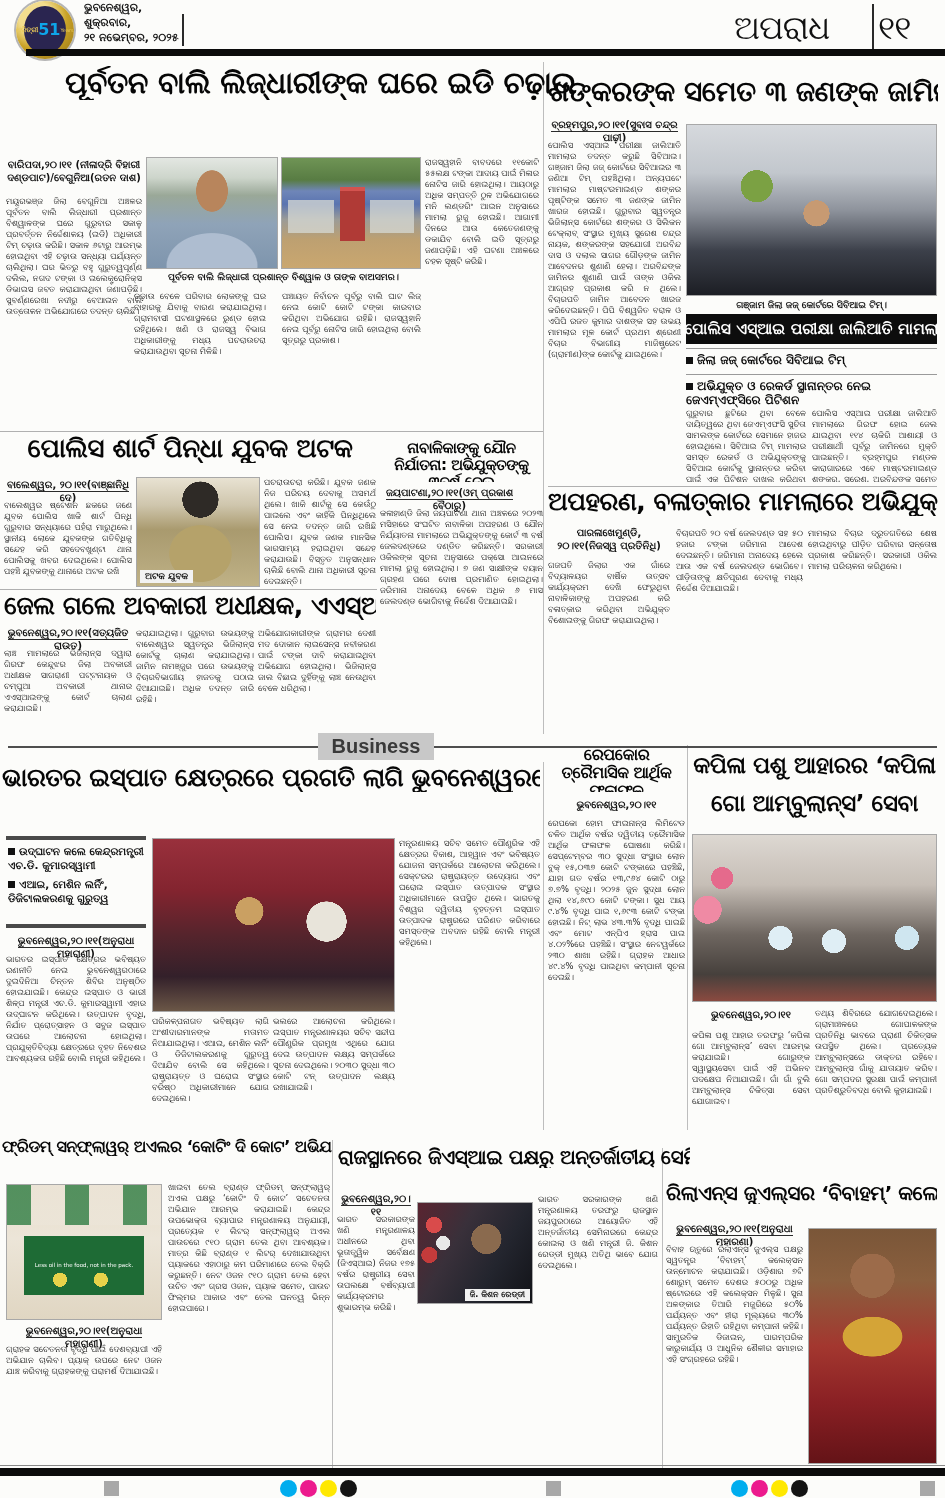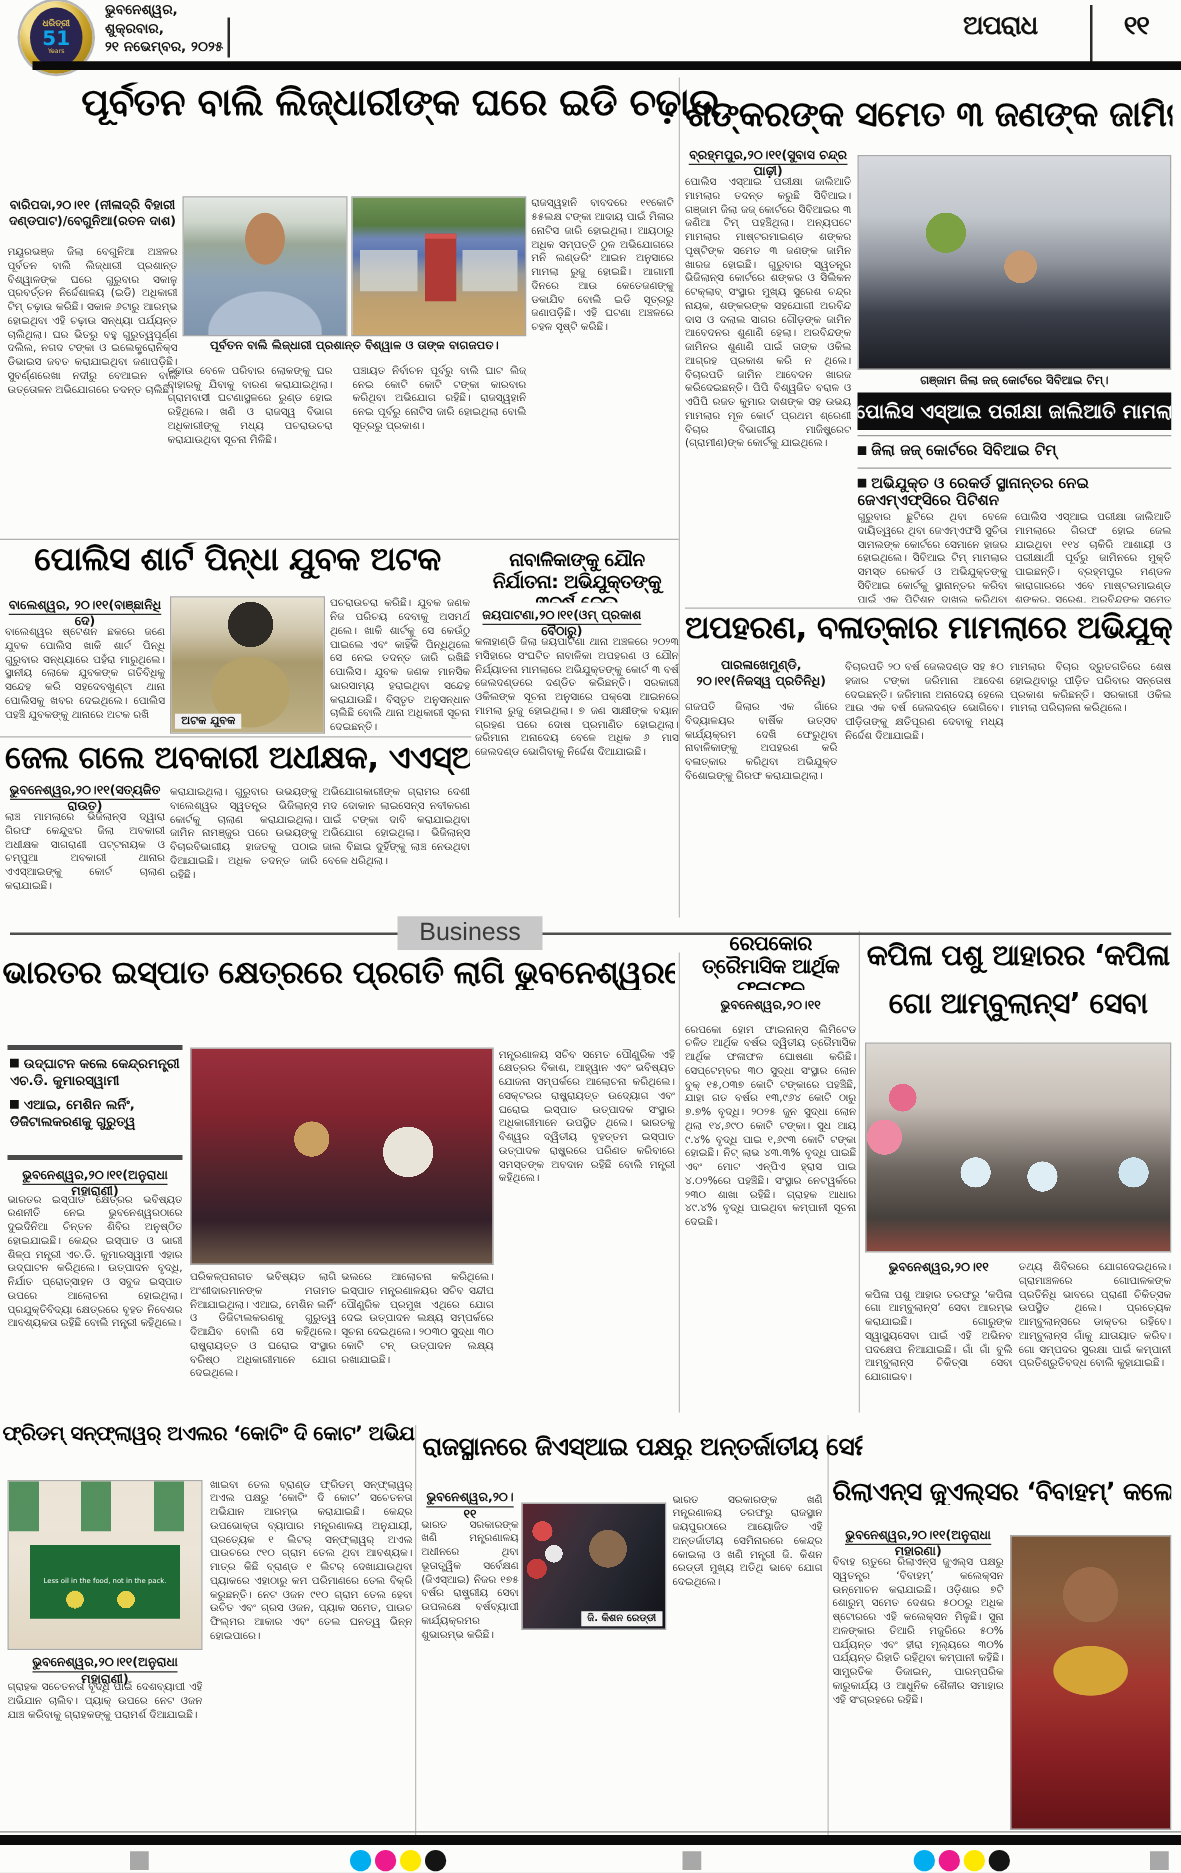--- a/index.html
+++ b/index.html
@@ -4,27 +4,27 @@
 <style>
   html,body{margin:0;padding:0;background:#e9e9e7;}
   .page{position:relative;width:945px;height:1498px;margin:0 auto;background:#fcfcfa;
         font-family:"DejaVu Sans",sans-serif;color:#111;overflow:hidden;}
   .abs{position:absolute;}
   
   .logo-ring{position:absolute;left:16px;top:1px;width:58px;height:58px;border-radius:50%;
     background:radial-gradient(circle at 35% 30%,#f3dd8e 0 30%,#c9a227 55%,#8f6d12 100%);
     box-shadow:0 0 0 2px #b5b5b5;display:flex;align-items:center;justify-content:center;}
   .logo-core{width:42px;height:48px;border-radius:50%;background:#2a2550;color:#fff;
-    display:flex;flex-direction:column;align-items:center;justify-content:center;line-height:1;}
+    display:flex;flex-direction:row;align-items:center;justify-content:center;line-height:1;}
   .logo-title{font-size:7px;color:#e8c95a;font-weight:700;}
   .logo-years{font-size:16px;font-weight:800;color:#0ea5e9;}
   .logo-years-label{font-size:5px;color:#e8c95a;}
   .dateline{font-size:11px;font-weight:700;line-height:15px;color:#141414;}
   .mast-rule{position:absolute;background:#2a2a2a;}
-  .section-title{font-size:21px;font-weight:700;letter-spacing:-1px;text-align:center;white-space:nowrap;overflow:hidden;}
+  .section-title{font-size:33px;font-weight:400;letter-spacing:-1px;white-space:nowrap;overflow:hidden;}
   .black-bar{position:absolute;background:#0b0b0b;}
   
   .vr{position:absolute;width:1px;background:#bdbdbd;}
   .hr{position:absolute;height:1px;background:#b0b0b0;}
   
   .hl{position:absolute;font-weight:800;color:#060606;text-align:center;white-space:nowrap;
       overflow:hidden;letter-spacing:-0.5px;line-height:1.12;}
   .hl.wrap{white-space:normal;}
   .by{position:absolute;font-weight:700;font-size:10px;line-height:13px;text-align:center;overflow:hidden;}
   .by span{border-bottom:1.5px solid #2b2b2b;padding-bottom:1px;}
@@ -86,21 +86,21 @@
     display:flex;align-items:center;justify-content:center;white-space:nowrap;overflow:hidden;}
   .brow{position:absolute;font-weight:700;font-size:12px;line-height:14px;color:#0c0c0c;
     overflow:hidden;border-top:1px solid #9a9a9a;padding-top:4px;}
   .brow .sq,.bullet .sq{display:inline-block;width:7px;height:7px;background:#111;margin-right:4px;}
   
   .bbox{position:absolute;border-top:4px solid #4a4a4a;border-bottom:4px solid #4a4a4a;
     padding:5px 2px;box-sizing:border-box;}
   .bullet{font-weight:700;font-size:10.5px;line-height:13.5px;margin-bottom:6px;overflow:hidden;}
   
   .bizline{position:absolute;height:2px;background:#4e4e4e;}
-  .bizbox{position:absolute;background:#c8c8c8;color:#3a3a3a;font-size:20px;font-weight:400;
+  .bizbox{position:absolute;background:#c8c8c8;color:#3a3a3a;font-size:20px;font-weight:700;
     display:flex;align-items:center;justify-content:center;font-family:"Liberation Sans",sans-serif;}
   
   .regsq{position:absolute;width:15px;height:15px;background:#a8a8a8;}
   .dot{position:absolute;width:17px;height:17px;border-radius:50%;}
 </style>
 </head>
 <body>
 
 <div class="page">
 
@@ -134,21 +134,21 @@
   <div class="by" style="left:6px;top:158px;width:136px;">
     <div>ବାରିପଦା,୨୦।୧୧ (ନୀଳାଦ୍ରି ବିହାରୀ</div>
     <div>ଦଣ୍ଡପାଟ)/ବେଗୁନିଆ(ରତନ ଦାଶ)</div>
   </div>
   <div class="ph ph-portrait" style="left:146px;top:157px;width:132px;height:112px;"></div>
   <div class="ph ph-house" style="left:281px;top:157px;width:140px;height:112px;">
     <div class="wall"></div>
     <div class="wall r"></div>
     <div class="gate"></div>
   </div>
-  <div class="cap" style="left:146px;top:271px;width:275px;">ପୂର୍ବତନ ବାଲି ଲିଜ୍‌ଧାରୀ ପ୍ରଶାନ୍ତ ବିଶ୍ୱାଳ ଓ ତାଙ୍କ ବାଗଜପତ।</div>
+  <div class="cap" style="left:146px;top:271px;width:275px;">ପୂର୍ବତନ ବାଲି ଲିଜ୍‌ଧାରୀ ପ୍ରଶାନ୍ତ ବିଶ୍ୱାଳ ଓ ତାଙ୍କ ବାଅସମର।</div>
   <div class="bc" style="left:6px;top:196px;width:136px;height:232px;">ମୟୂରଭଞ୍ଜ ଜିଲା ବେଗୁନିଆ ଅଞ୍ଚଳର ପୂର୍ବତନ ବାଲି ଲିଜ୍‌ଧାରୀ ପ୍ରଶାନ୍ତ ବିଶ୍ୱାଳଙ୍କ ଘରେ ଗୁରୁବାର ସକାଳୁ ପ୍ରବର୍ତ୍ତନ ନିର୍ଦ୍ଦେଶାଳୟ (ଇଡି) ଅଧିକାରୀ ଟିମ୍ ଚଢ଼ାଉ କରିଛି। ସକାଳ ୬ଟାରୁ ଆରମ୍ଭ ହୋଇଥିବା ଏହି ଚଢ଼ାଉ ସନ୍ଧ୍ୟା ପର୍ଯ୍ୟନ୍ତ ଚାଲିଥିଲା। ଘର ଭିତରୁ ବହୁ ଗୁରୁତ୍ୱପୂର୍ଣ୍ଣ ଦଲିଲ, ନଗଦ ଟଙ୍କା ଓ ଇଲେକ୍ଟ୍ରୋନିକ୍ସ ଡିଭାଇସ ଜବତ କରାଯାଇଥିବା ଜଣାପଡ଼ିଛି। ସୁବର୍ଣ୍ଣରେଖା ନଦୀରୁ ବେଆଇନ ବାଲି ଉତ୍ତୋଳନ ଅଭିଯୋଗରେ ତଦନ୍ତ ଚାଲିଛି।</div>
   <div class="bc" style="left:134px;top:291px;width:132px;height:138px;">ଚଢ଼ାଉ ବେଳେ ପରିବାର ଲୋକଙ୍କୁ ଘର ବାହାରକୁ ଯିବାକୁ ବାରଣ କରାଯାଇଥିଲା। ଗ୍ରାମବାସୀ ଘଟଣାସ୍ଥଳରେ ରୁଣ୍ଡ ହୋଇ ରହିଥିଲେ। ଖଣି ଓ ରାଜସ୍ୱ ବିଭାଗ ଅଧିକାରୀଙ୍କୁ ମଧ୍ୟ ପଚରାଉଚରା କରାଯାଉଥିବା ସୂଚନା ମିଳିଛି।</div>
   <div class="bc" style="left:282px;top:291px;width:139px;height:138px;">ପଞ୍ଚାୟତ ନିର୍ବାଚନ ପୂର୍ବରୁ ବାଲି ଘାଟ ଲିଜ୍ ନେଇ କୋଟି କୋଟି ଟଙ୍କା କାରବାର କରିଥିବା ଅଭିଯୋଗ ରହିଛି। ରାଜସ୍ୱହାନି ନେଇ ପୂର୍ବରୁ ନୋଟିସ ଜାରି ହୋଇଥିଲା ବୋଲି ସୂତ୍ରରୁ ପ୍ରକାଶ।</div>
   <div class="bc" style="left:425px;top:157px;width:114px;height:272px;">ରାଜସ୍ୱହାନି ବାବଦରେ ୧୧କୋଟି ୫୫ଲକ୍ଷ ଟଙ୍କା ଆଦାୟ ପାଇଁ ମିଳାର ନୋଟିସ ଜାରି ହୋଇଥିଲା। ଆୟଠାରୁ ଅଧିକ ସମ୍ପତ୍ତି ଠୁଳ ଅଭିଯୋଗରେ ମନି ଲଣ୍ଡରିଂ ଆଇନ ଅନୁସାରେ ମାମଲା ରୁଜୁ ହୋଇଛି। ଆଗାମୀ ଦିନରେ ଆଉ କେତେଜଣଙ୍କୁ ଡକାଯିବ ବୋଲି ଇଡି ସୂତ୍ରରୁ ଜଣାପଡ଼ିଛି। ଏହି ଘଟଣା ଅଞ୍ଚଳରେ ଚହଳ ସୃଷ୍ଟି କରିଛି।</div>
 
   <div class="hl" style="left:548px;top:76px;width:390px;font-size:28px;">ଶଙ୍କରଙ୍କ ସମେତ ୩ ଜଣଙ୍କ ଜାମିନ ଖାରଜ</div>
   <div class="by" style="left:548px;top:118px;width:133px;">
     <span>ବ୍ରହ୍ମପୁର,୨୦।୧୧(ସୁବାସ ଚନ୍ଦ୍ର ପାଢ଼ୀ)</span>
   </div>
   <div class="bc" style="left:548px;top:140px;width:133px;height:342px;">ପୋଲିସ ଏସ୍‌ଆଇ ପରୀକ୍ଷା ଜାଲିଆତି ମାମଲାର ତଦନ୍ତ କରୁଛି ସିବିଆଇ। ଗଞ୍ଜାମ ଜିଲା ଜଜ୍ କୋର୍ଟରେ ସିବିଆଇର ୩ ଜଣିଆ ଟିମ୍ ପହଞ୍ଚିଥିଲା। ଅନ୍ୟପଟେ ମାମଲାର ମାଷ୍ଟରମାଇଣ୍ଡ ଶଙ୍କର ପୃଷ୍ଟିଙ୍କ ସମେତ ୩ ଜଣଙ୍କ ଜାମିନ ଖାରଜ ହୋଇଛି। ଗୁରୁବାର ସ୍ୱତନ୍ତ୍ର ଭିଜିଲାନ୍ସ କୋର୍ଟରେ ଶଙ୍କର ଓ ସିଲିକନ ଟେକ୍‌ଲାବ୍ ସଂସ୍ଥାର ମୁଖ୍ୟ ସୁରେଶ ଚନ୍ଦ୍ର ନାୟକ, ଶଙ୍କରଙ୍କ ସହଯୋଗୀ ଅରବିନ୍ଦ ଦାସ ଓ ଦଲାଲ ସାଗର ଗୌଡ଼ଙ୍କ ଜାମିନ ଆବେଦନର ଶୁଣାଣି ହେଲା। ଅରବିନ୍ଦଙ୍କ ଜାମିନର ଶୁଣାଣି ପାଇଁ ତାଙ୍କ ଓକିଲ ଆଗ୍ରହ ପ୍ରକାଶ କରି ନ ଥିଲେ। ବିଚାରପତି ଜାମିନ ଆବେଦନ ଖାରଜ କରିଦେଇଛନ୍ତି। ପିପି ବିଶ୍ୱଜିତ ବରାଳ ଓ ଏପିପି ରଜତ କୁମାର ଦାଶଙ୍କ ସହ ଉଭୟ ମାମଲାର ମୂଳ କୋର୍ଟ ପ୍ରଥମ ଶ୍ରେଣୀ ବିଚାର ବିଭାଗୀୟ ମାଜିଷ୍ଟ୍ରେଟ (ଗ୍ରାମୀଣ)ଙ୍କ କୋର୍ଟକୁ ଯାଇଥିଲେ।</div>

